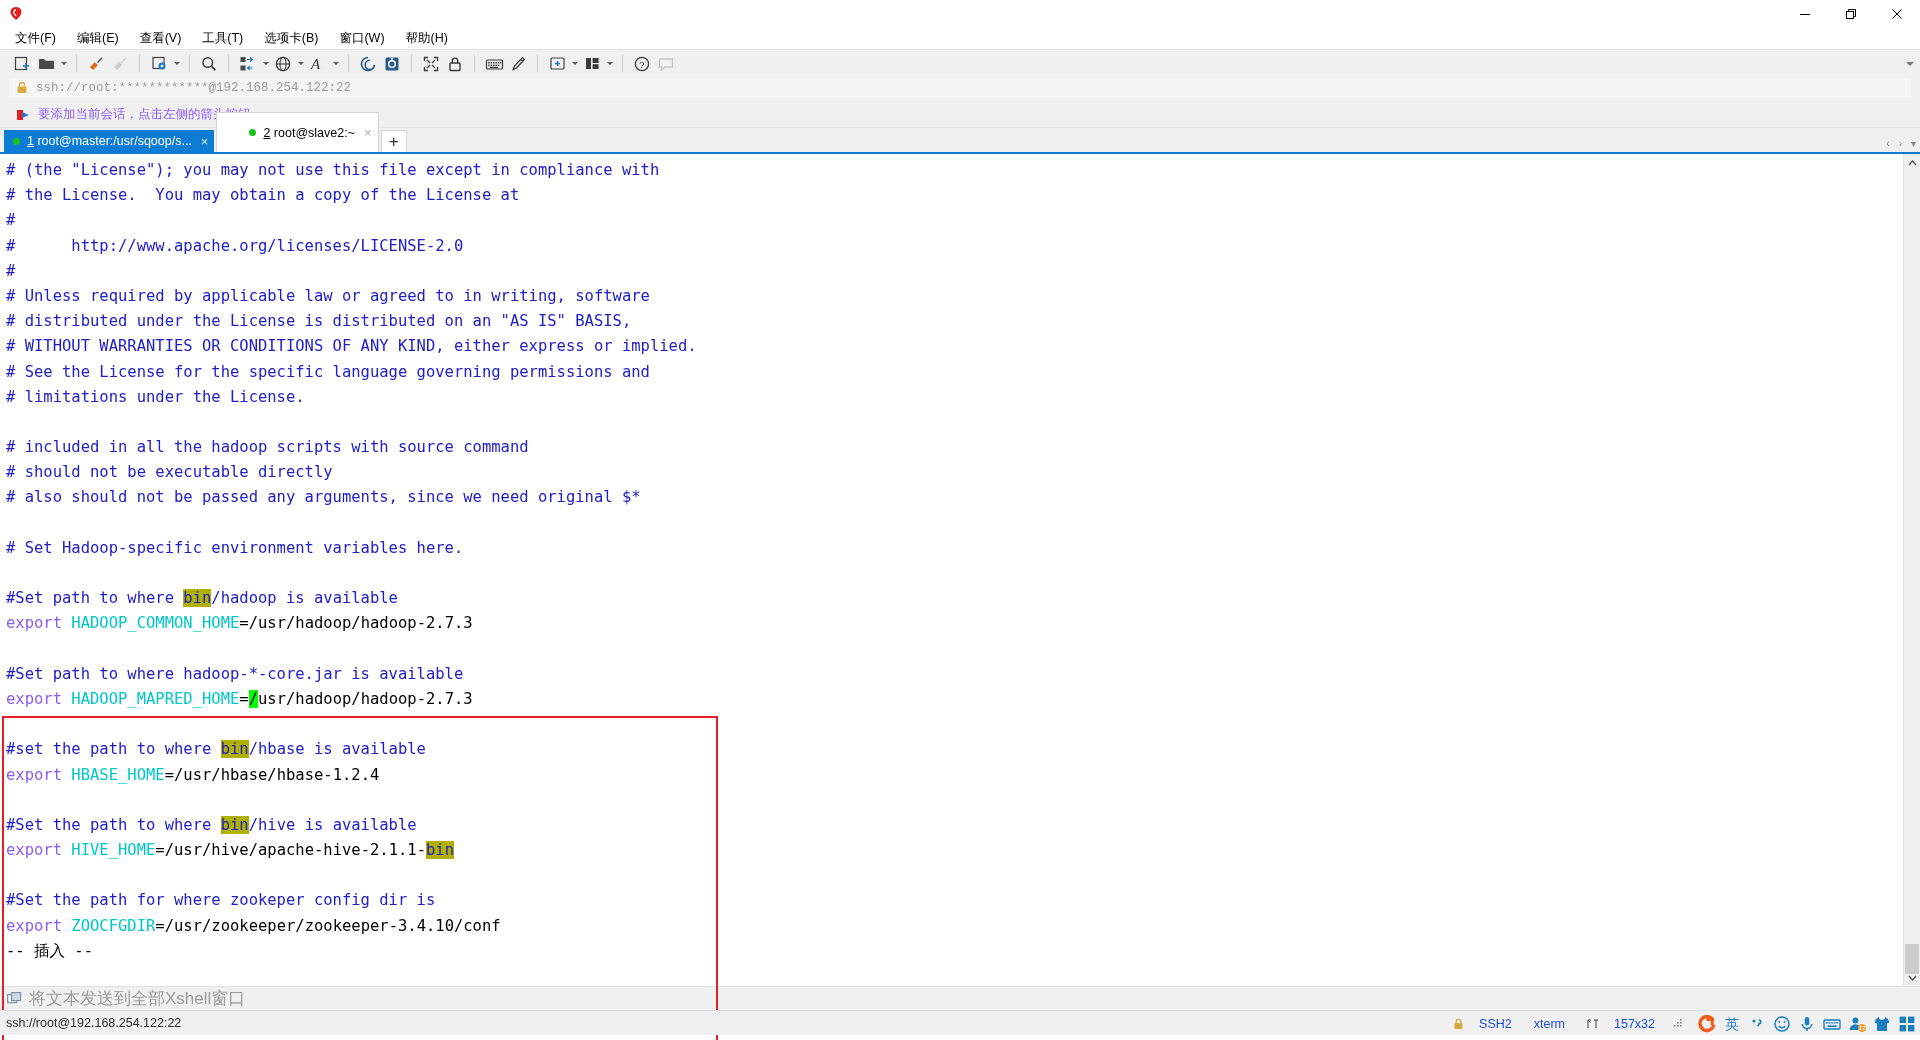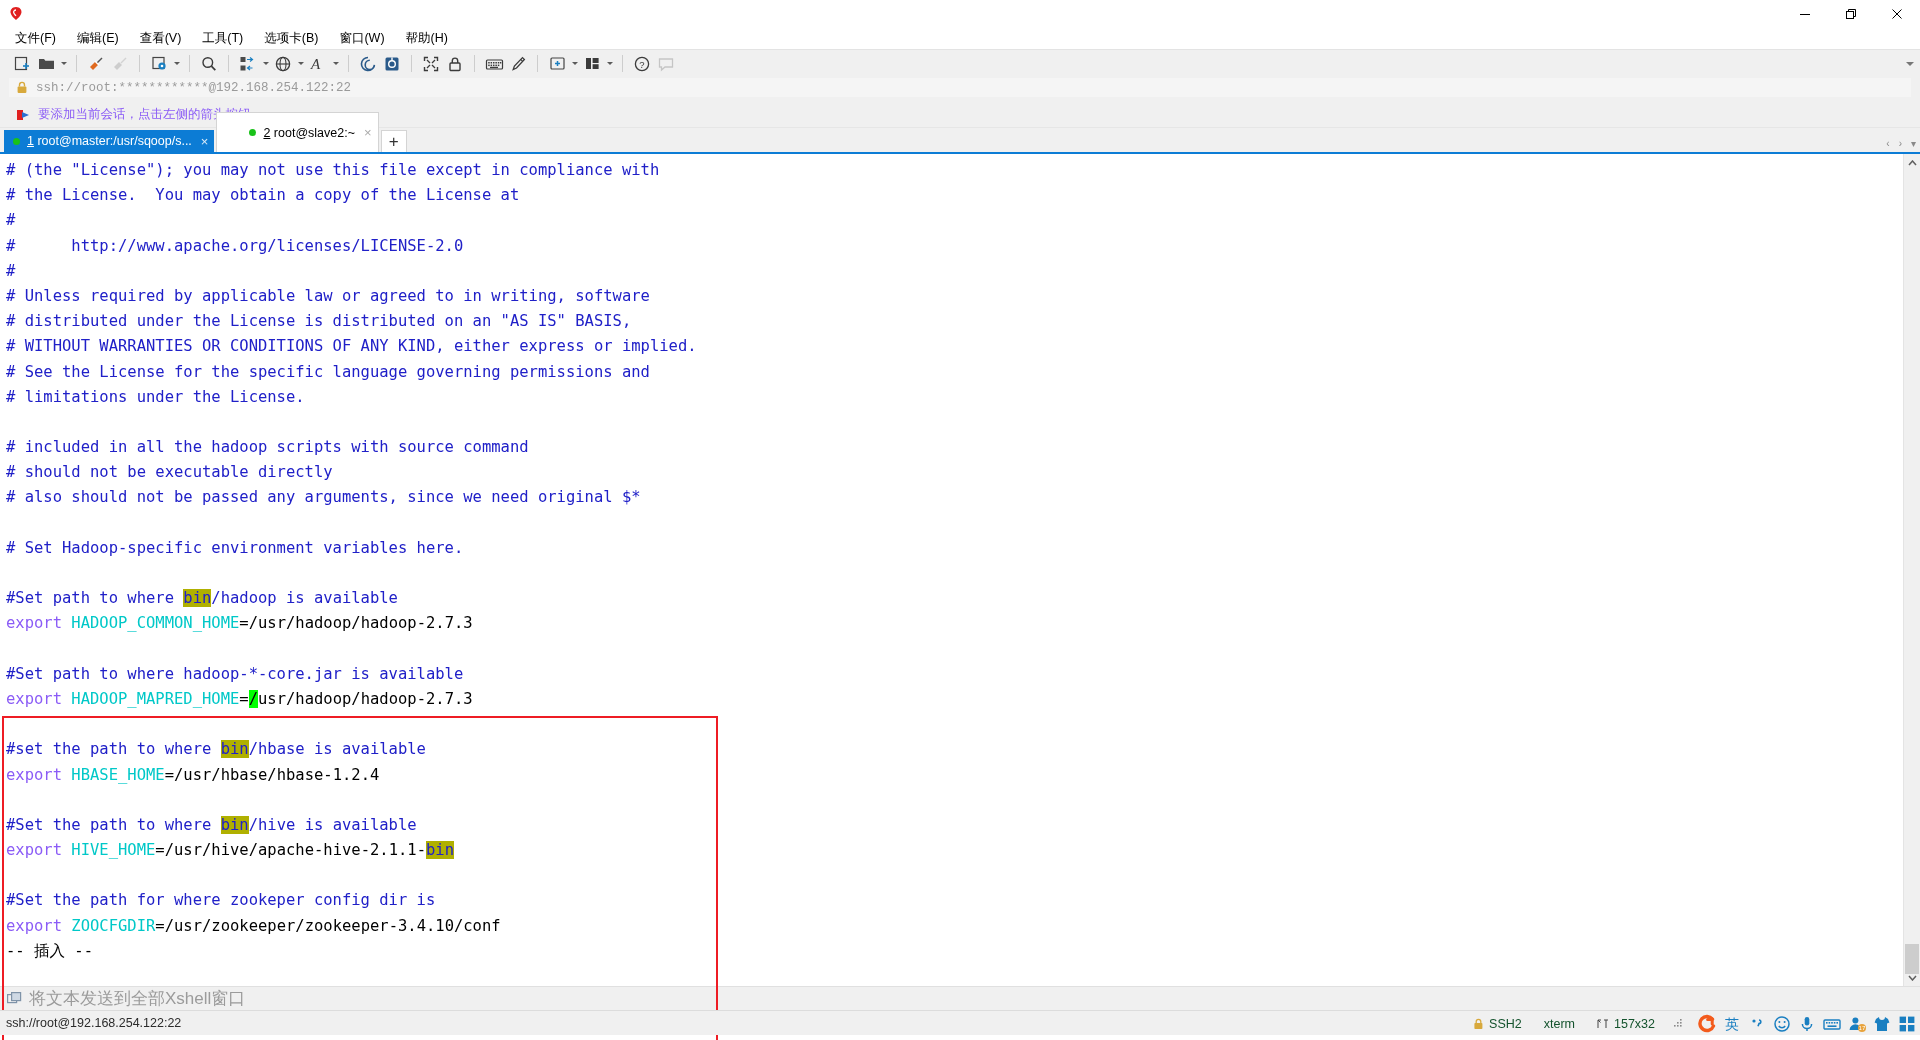--- a/index.html
+++ b/index.html
@@ -206,22 +206,22 @@
     border-top: 1px solid #dcdcdc;
     padding-left: 6px;
     position: relative;
   }
   .st-left { font-size: 12.5px; color: #2b2b2b; white-space: nowrap; }
   .st-right {
     position: absolute; right: 4px; top: 0; height: 25px;
     display: flex; align-items: center; gap: 0;
   }
   .st-cell {
-    font-size: 12.5px; color: #14532d;
-    padding: 0 11px; display: flex; align-items: center; gap: 5px;
+    font-size: 12.5px; color: #1d4ed8;
+    padding: 0 11px; display: flex; align-items: center; gap: 15px;
     white-space: nowrap;
   }
   .tray {
     display: flex; align-items: center; gap: 6px; padding-left: 6px;
   }
   .tray-ic { width: 19px; height: 19px; display: block; }
 
   
   svg { display: block; }
 </style>

